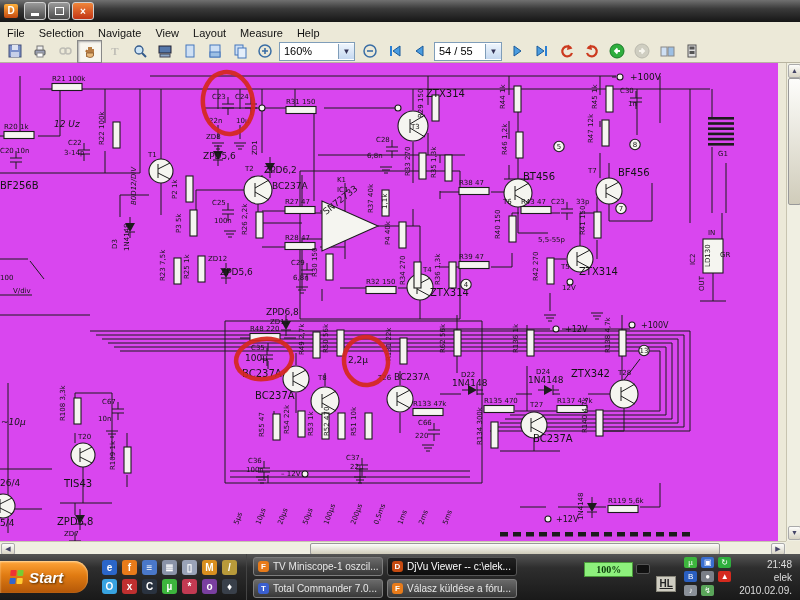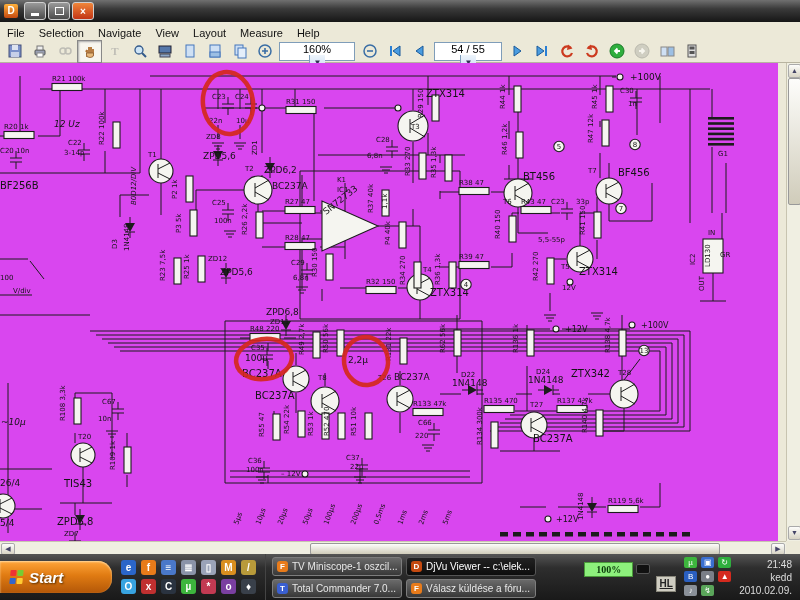--- a/index.html
+++ b/index.html
@@ -14,33 +14,33 @@
   .minglyph{display:block;width:8px;height:3px;background:#fff;margin-top:7px;}
   .restglyph{display:block;width:7px;height:6px;border:1.5px solid #fff;}
   
   #menubar{position:absolute;top:22px;left:0;width:800px;height:18px;background:#ece9d8;border-bottom:1px solid #c8c4b0;display:flex;align-items:flex-end;font-size:11px;color:#111;}
   .menu-item{padding:1px 7px;}
   
   #toolbar{position:absolute;top:40px;left:0;width:800px;height:23px;background:#ece9d8;border-bottom:1px solid #b8b4a0;display:flex;align-items:center;padding-left:2px;box-sizing:border-box;}
   .tbtn{width:23px;height:21px;display:flex;align-items:center;justify-content:center;border:1px solid transparent;}
   .tbtn.active{border:1px solid #888;background:#f8f6ee;box-shadow:inset 1px 1px 2px #aaa;}
   .tbtn svg{display:block;}
-  .combo{height:17px;background:#fff;border:1px solid #7f9db9;display:flex;align-items:center;font-size:11px;margin:0 2px;flex-direction:column;}
+  .combo{height:17px;background:#fff;border:1px solid #7f9db9;display:flex;align-items:center;font-size:11px;margin:0 2px;}
   .combo .val{padding:0 4px;flex:1;}
   .combo .drop{width:15px;height:15px;background:linear-gradient(#eef5fc,#c6d9f1);border-left:1px solid #7f9db9;text-align:center;font-size:8px;line-height:15px;color:#335;}
   
   #canvas{position:absolute;top:63px;left:0;width:778px;height:478px;background:#d946ef;overflow:hidden;}
   #vscroll{position:absolute;top:63px;right:0;width:14px;height:491px;background:#f0efe2;border-left:1px solid #c8c4b0;box-sizing:border-box;}
   #hscroll{position:absolute;top:541px;left:0;width:786px;height:13px;background:#f0efe2;border-top:1px solid #c8c4b0;box-sizing:border-box;}
   .sbtn{position:absolute;background:linear-gradient(#fdfdfb,#d8d4c4);border:1px solid #aaa;border-radius:2px;font-size:7px;color:#446;text-align:center;}
   .sthumb{position:absolute;background:linear-gradient(#fdfdfb,#d0ccba);border:1px solid #999;border-radius:2px;}
   #corner{position:absolute;top:541px;right:0;width:14px;height:13px;background:#ece9d8;}
   
   #taskbar{position:absolute;bottom:0;left:0;width:800px;height:46px;background:linear-gradient(#555 0%,#2e2e2e 30%,#191919 100%);display:flex;align-items:stretch;}
-  #startbtn{width:112px;height:32px;margin:7px 3px 7px 0;background:linear-gradient(#ffa53a,#e07b12 45%,#b35708);border-radius:0 14px 14px 0;display:flex;align-items:center;padding-left:10px;box-sizing:border-box;box-shadow:inset 0 1px 2px #ffd9a0;}
+  #startbtn{width:88px;height:32px;margin:7px 8px 7px 0;background:linear-gradient(#ffa53a,#e07b12 45%,#b35708);border-radius:0 14px 14px 0;display:flex;align-items:center;padding-left:10px;box-sizing:border-box;box-shadow:inset 0 1px 2px #ffd9a0;}
   #startflag{width:14px;height:14px;display:grid;grid-template-columns:6px 6px;grid-gap:1px;margin-right:5px;transform:skewX(-6deg);}
   #startflag i{display:block;width:6px;height:6px;border-radius:1px;}
   #start-label{color:#fff;font-size:15px;font-weight:bold;font-style:italic;text-shadow:1px 1px 2px #5a3000;}
   #quicklaunch{display:grid;grid-template-rows:16px 16px;grid-auto-flow:column;grid-auto-columns:18px;align-content:center;grid-gap:3px 2px;padding:0 6px;border-right:1px solid #444;}
   .ql{width:15px;height:15px;border-radius:3px;color:#fff;font-size:10px;line-height:15px;text-align:center;font-weight:bold;}
   #tasks{display:grid;grid-template-columns:130px 130px;grid-template-rows:19px 19px;grid-gap:3px 4px;align-content:center;padding:0 6px;}
   .task{display:flex;align-items:center;background:linear-gradient(#6a6a6a,#383838);border:1px solid #7d7d7d;border-radius:3px;color:#e8e8e8;font-size:10px;padding:0 4px;overflow:hidden;white-space:nowrap;}
   .task.active{background:linear-gradient(#222,#0d0d0d);border-color:#555;color:#fff;}
   .ticon{width:11px;height:11px;border-radius:3px;margin-right:4px;flex:none;font-size:8px;line-height:11px;text-align:center;color:#fff;font-weight:bold;}
   #tray{margin-left:auto;display:flex;align-items:center;padding-right:4px;}
@@ -782,18 +782,18 @@
           <div class="tico" style="background: rgb(58, 111, 208);">▣</div>
           <div class="tico" style="background: rgb(47, 174, 62);">↻</div>
           <div class="tico" style="background: rgb(42, 95, 192);">B</div>
           <div class="tico" style="background: rgb(122, 127, 136);">●</div>
           <div class="tico" style="background: rgb(212, 42, 30);">▲</div>
           <div class="tico" style="background: rgb(138, 144, 152);">♪</div>
           <div class="tico" style="background: rgb(90, 165, 90);">↯</div>
         </div>
       <div id="clock">
         <div>21:48</div>
-        <div>kedd</div>
+        <div>elek</div>
         <div>2010.02.09.</div>
       </div>
     </div>
   </div>
 </div>
 
 </body></html>

